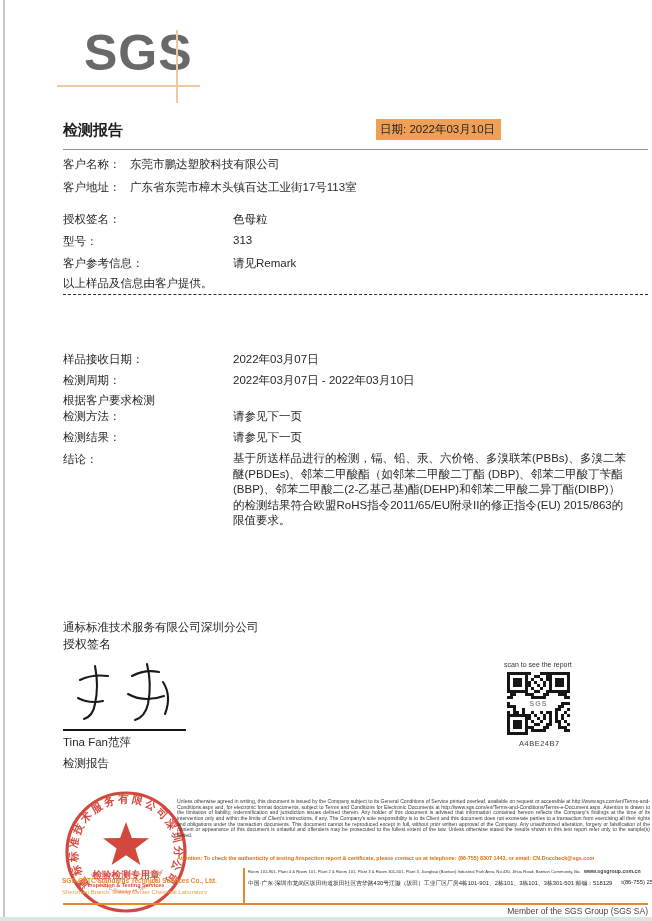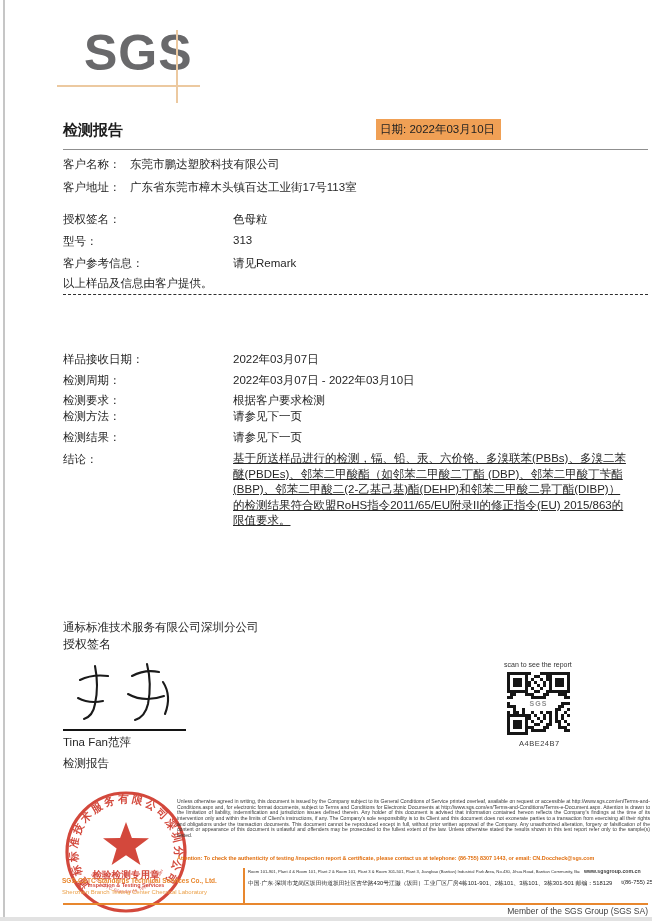--- a/index.html
+++ b/index.html
@@ -25,21 +25,21 @@
 
   
   .row{position:absolute;left:63px;display:flex;font-size:11.5px;white-space:nowrap;color:#262626;}
   .row .lbl{flex:0 0 auto;}
   .lblw-sm{width:67px;}
   .lblw-lg{width:170px;}
   .note{left:63px;top:276px;font-size:11.5px;color:#262626;}
   .dashed{left:63px;top:294px;width:585px;border-top:1.6px dashed #2e2e2e;}
 
   .conclusion-lbl{left:63px;top:452px;font-size:11.5px;}
-  .conclusion{left:233px;top:451px;width:396px;font-size:11.5px;line-height:15.6px;color:#262626;text-align:left;text-decoration:underline;}
+  .conclusion{left:233px;top:451px;width:396px;font-size:11.5px;line-height:15.6px;color:#262626;text-align:left;}
 
   
   .company{left:63px;top:620px;font-size:11.5px;}
   .auth{left:63px;top:636px;font-size:12px;}
   .sig-svg{left:66px;top:656px;}
   .sig-line{left:63px;top:729px;width:123px;height:1.6px;background:#141414;}
   .sig-name{left:63px;top:735px;font-size:11.5px;}
   .sig-role{left:63px;top:756px;font-size:11.5px;}
 
   
@@ -112,21 +112,20 @@
 
   <div class="row" style="top:352px">
     <span class="lbl lblw-lg">样品接收日期：</span>
     <span>2022年03月07日</span>
   </div>
   <div class="row" style="top:373px">
     <span class="lbl lblw-lg">检测周期：</span>
     <span>2022年03月07日 - 2022年03月10日</span>
   </div>
   <div class="row" style="top:393px">
-    <span class="lbl lblw-lg">检测要求：</span>
     <span>根据客户要求检测</span>
   </div>
   <div class="row" style="top:409px">
     <span class="lbl lblw-lg">检测方法：</span>
     <span>请参见下一页</span>
   </div>
   <div class="row" style="top:430px">
     <span class="lbl lblw-lg">检测结果：</span>
     <span>请参见下一页</span>
   </div>

